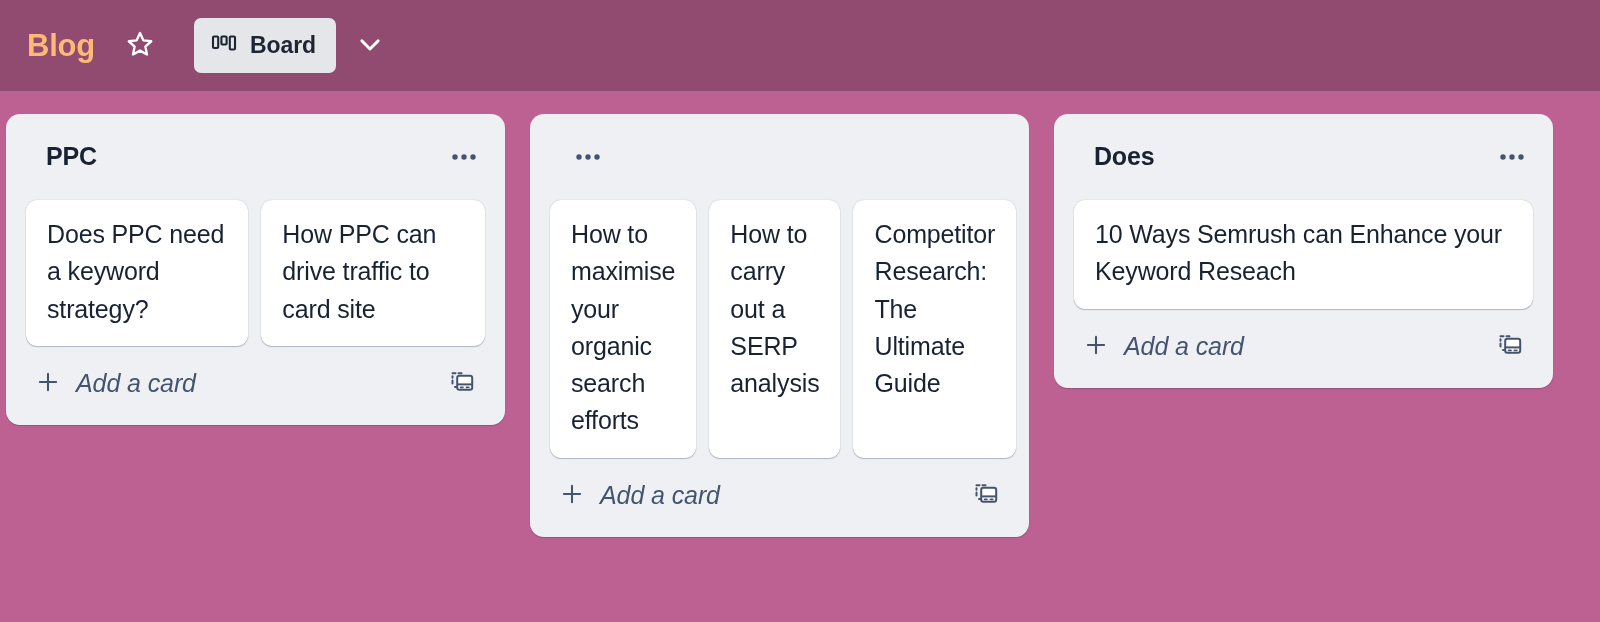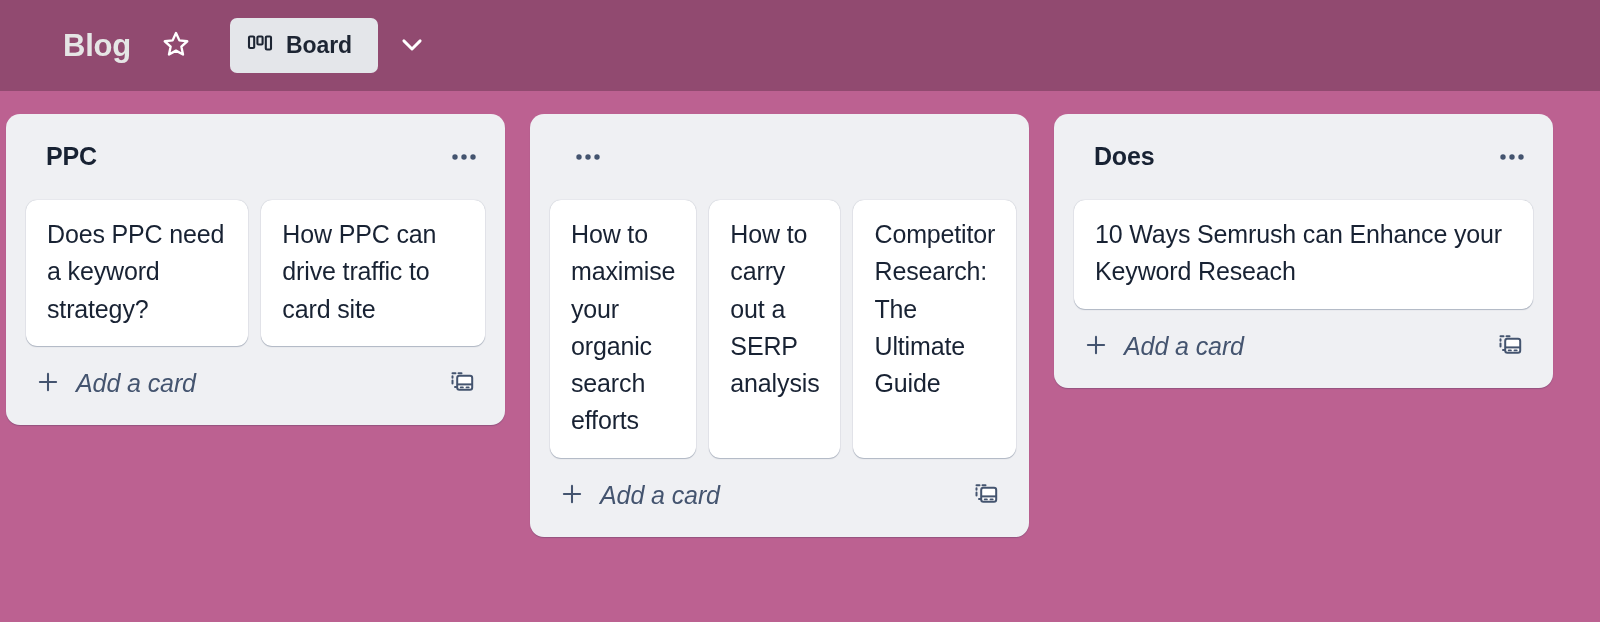--- a/index.html
+++ b/index.html
@@ -32,27 +32,26 @@
     width: 1600px;
     height: 91px;
     background: #914a70;
     display: flex;
     align-items: center;
     padding: 0 0 0 27px;
     box-sizing: border-box;
   }
 
   .board-title {
-    color: #e5e5e5;
+    color: #fdba74;
     font-size: 31px;
     font-weight: bold;
     letter-spacing: -0.2px;
     line-height: 1;
     white-space: nowrap;
-    margin-left: 36px;
   }
 
   .hdr-btn {
     display: inline-flex;
     align-items: center;
     justify-content: center;
     height: 46px;
     border-radius: 6px;
     cursor: pointer;
     background: transparent;
@@ -74,21 +73,21 @@
     color: #ffffff;
     font-size: 23px;
     font-weight: bold;
     letter-spacing: -0.1px;
     white-space: nowrap;
   }
 
   .view-btn {
     margin-left: 31px;
     background: #e4e6ea;
-    padding: 0 26px 0 17px;
+    padding: 0 20px 0 17px;
     gap: 13px;
     height: 55px;
     border-radius: 7px;
   }
   .view-label {
     color: #1d2533;
     font-size: 23px;
     font-weight: bold;
     letter-spacing: -0.1px;
     white-space: nowrap;

